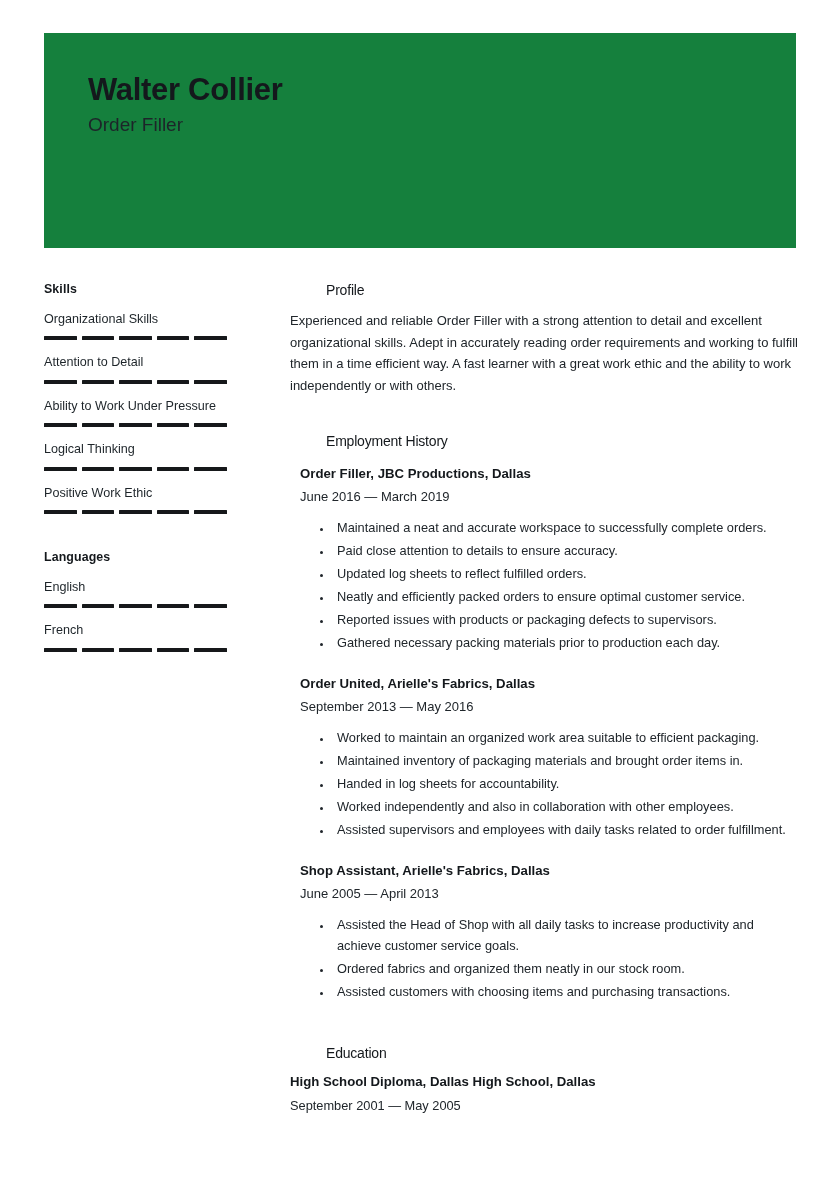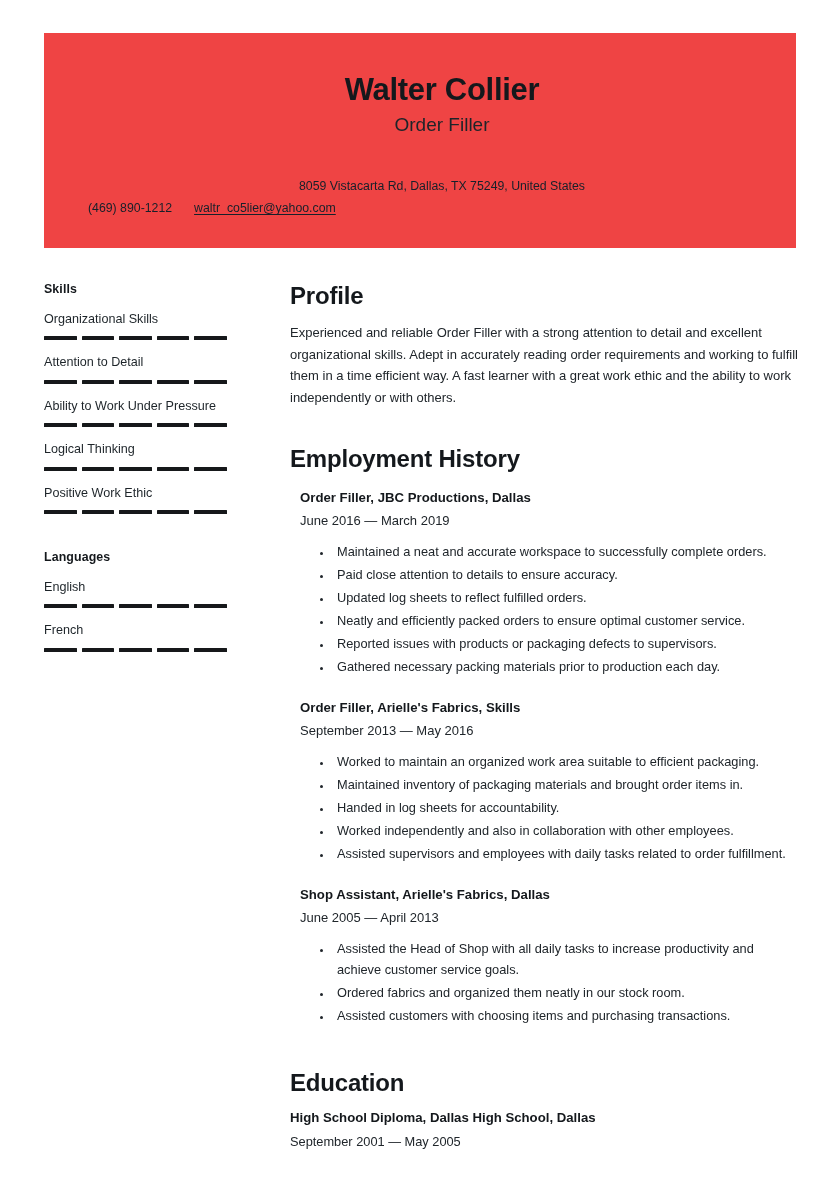--- a/index.html
+++ b/index.html
@@ -24,23 +24,22 @@
     overflow: hidden;
   }
 
   
   .header {
     position: absolute;
     left: 44px;
     top: 33px;
     width: 752px;
     height: 215px;
-    background: #ef4444;
+    background: #15803d;
     padding: 40px 0 0 44px;
-    text-align: center;
   }
 
   .full-name {
     font-size: 31px;
     font-weight: 700;
     letter-spacing: -0.3px;
     color: #14181c;
     line-height: 1.12;
   }
 
@@ -125,26 +124,27 @@
     flex: 1 1 0;
     height: 4px;
     background: #e4e6e8;
     border-radius: 0.5px;
   }
 
   .rate-seg.on { background: #16181a; }
 
   
   .sec-title {
-    font-size: 24px;
-    font-weight: 700;
+    font-size: 14px;
+    font-weight: 400;
     color: #14181c;
     letter-spacing: -0.2px;
     line-height: 1.2;
     margin-bottom: 11px;
+    margin-left: 36px;
   }
 
   .profile-text {
     font-size: 13px;
     line-height: 1.68;
     color: #20262b;
   }
 
   .emp-block { margin-top: 20px; margin-left: 10px; }
   .emp-block.first { margin-top: 14px; }
@@ -197,27 +197,20 @@
 </style>
 </head>
 <body>
 
 <div class="page">
 
   <div class="header">
     <div class="full-name">Walter Collier</div>
     <div class="job-title">Order Filler</div>
 
-    <div class="contact-block">
-      <div>8059 Vistacarta Rd, Dallas, TX 75249, United States</div>
-      <div class="contact-row2">
-        <span class="phone">(469) 890-1212</span>
-        <span class="email">waltr_co5lier@yahoo.com</span>
-      </div>
-    </div>
   </div>
 
   <div class="content">
 
     <div class="sidebar">
 
       <div class="side-block">
         <div class="side-heading">Skills</div>
 
         <div class="rate-item">
@@ -321,21 +314,21 @@
               <li>Maintained a neat and accurate workspace to successfully complete orders.</li>
               <li>Paid close attention to details to ensure accuracy.</li>
               <li>Updated log sheets to reflect fulfilled orders.</li>
               <li>Neatly and efficiently packed orders to ensure optimal customer service.</li>
               <li>Reported issues with products or packaging defects to supervisors.</li>
               <li>Gathered necessary packing materials prior to production each day.</li>
             </ul>
         </div>
 
         <div class="emp-block">
-          <div class="emp-role">Order Filler, Arielle's Fabrics, Skills</div>
+          <div class="emp-role">Order United, Arielle's Fabrics, Dallas</div>
           <div class="emp-dates">September 2013 — May 2016</div>
           <ul class="emp-list">
               <li>Worked to maintain an organized work area suitable to efficient packaging.</li>
               <li>Maintained inventory of packaging materials and brought order items in.</li>
               <li>Handed in log sheets for accountability.</li>
               <li>Worked independently and also in collaboration with other employees.</li>
               <li>Assisted supervisors and employees with daily tasks related to order fulfillment.</li>
             </ul>
         </div>
 

